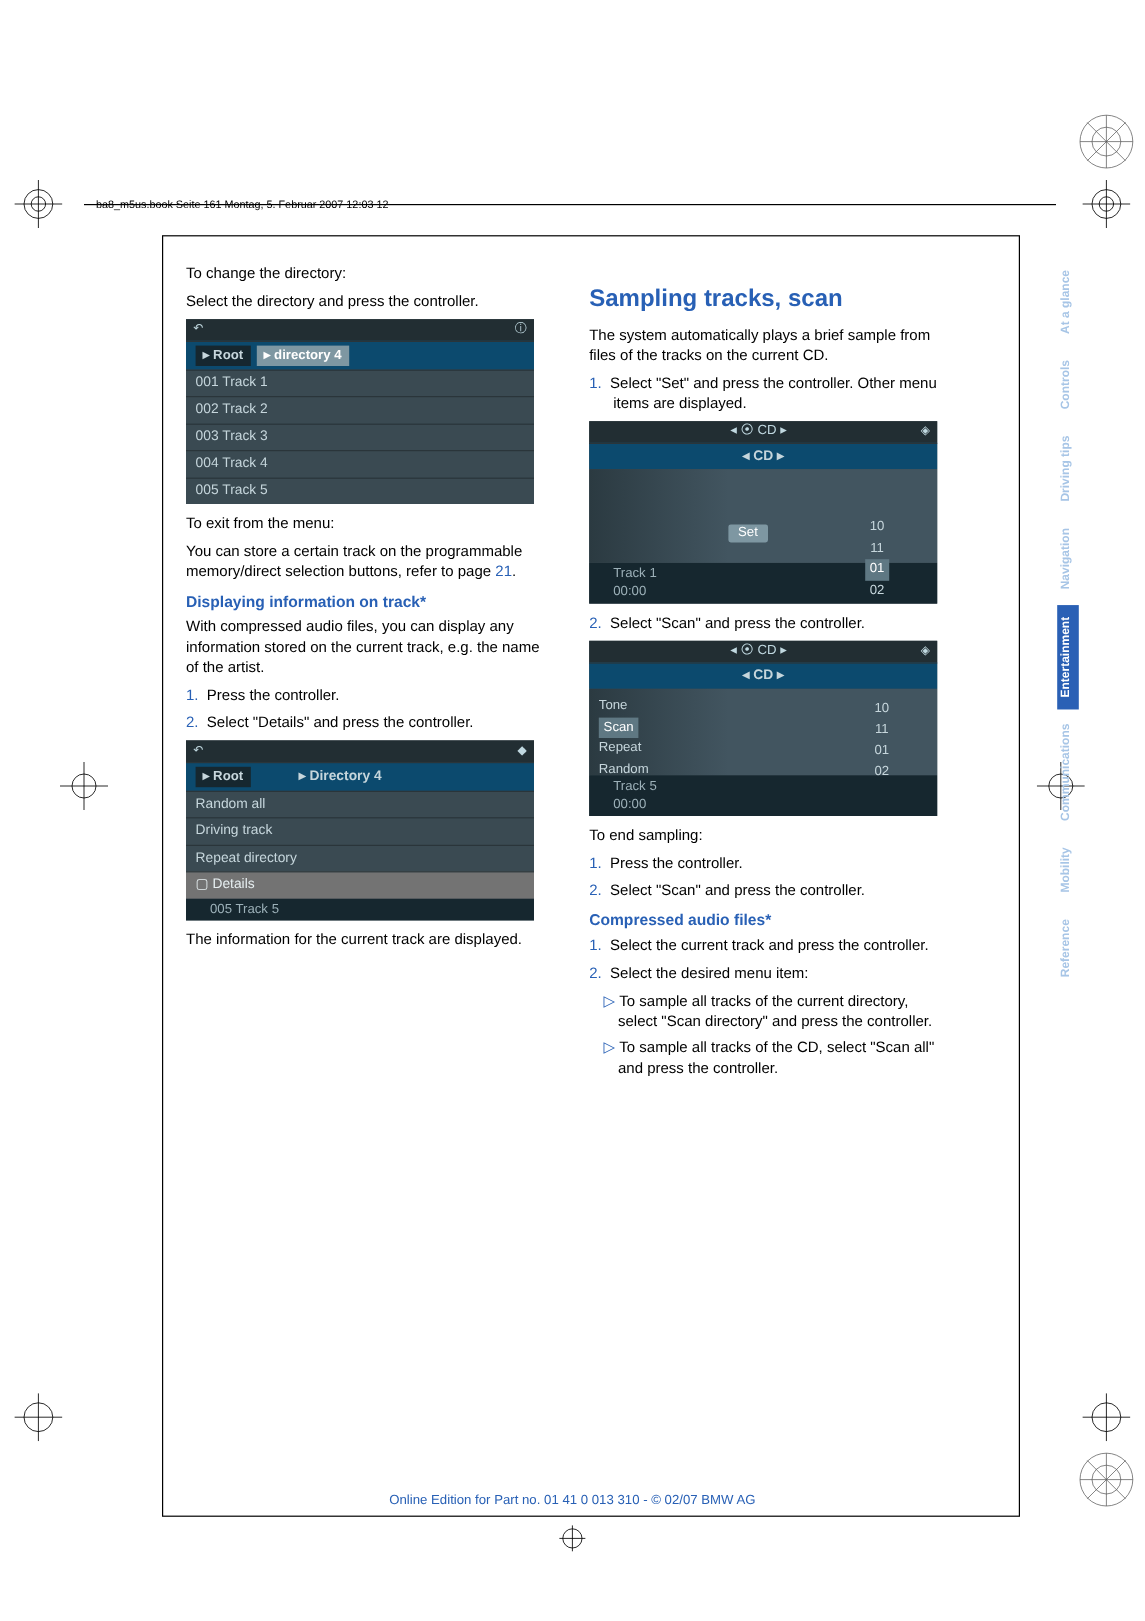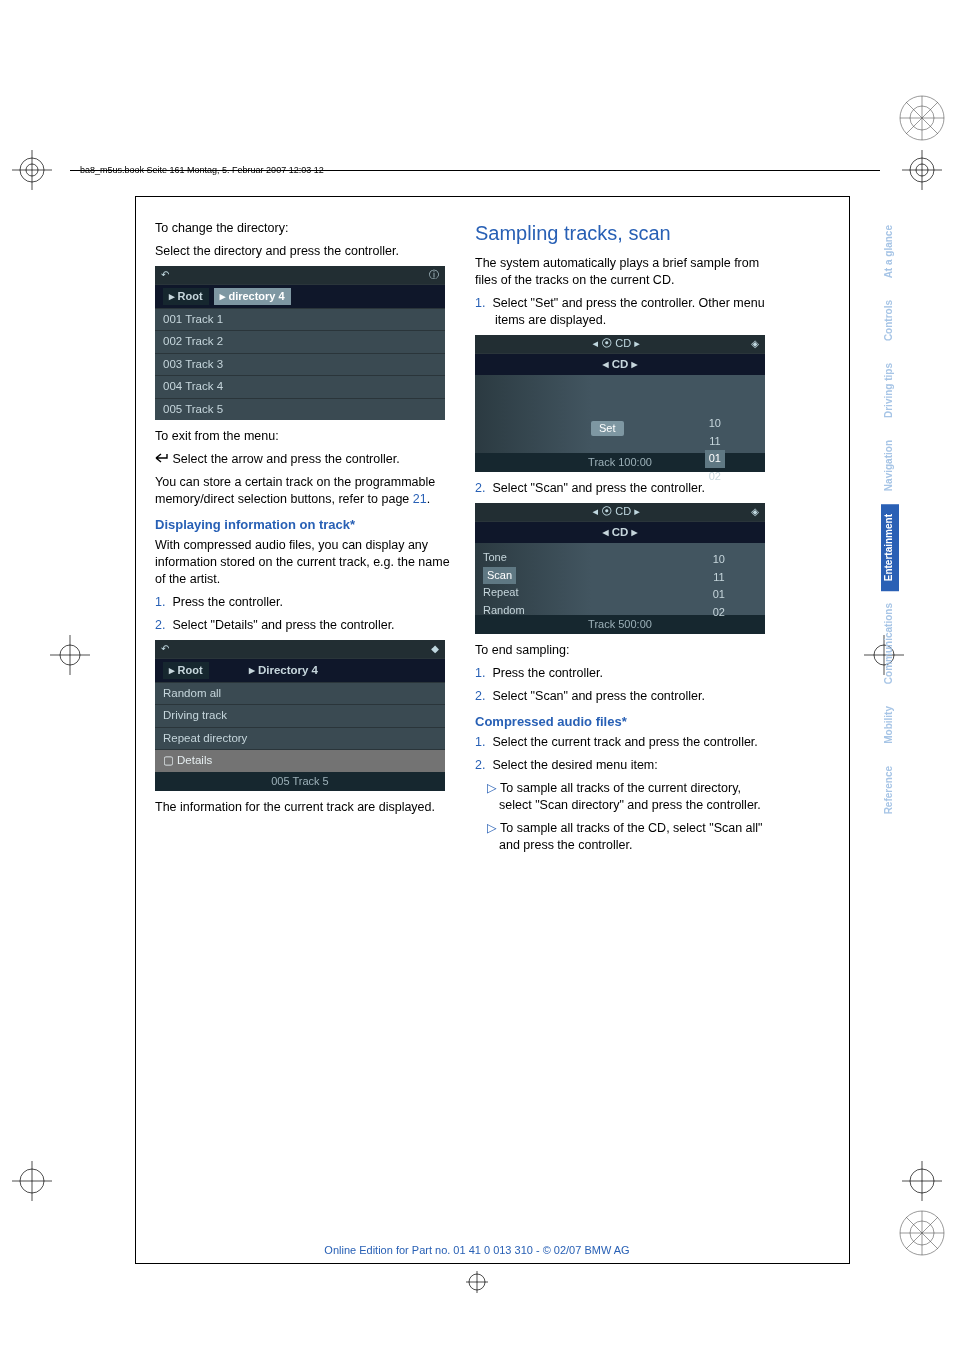--- a/index.html
+++ b/index.html
@@ -26,38 +26,39 @@
   }
   .header-rule {
     position: absolute;
     top: 170px;
     left: 70px;
     width: 810px;
     border-top: 1px solid #000;
   }
   .columns {
     display: flex;
-    gap: 20px;
+    gap: 36px;
     position: absolute;
     top: 220px;
     left: 155px;
     width: 675px;
   }
   .col {
     width: 300px;
     font-size: 12.5px;
     line-height: 1.35;
     color: #000;
   }
   .col p { margin-bottom: 6px; }
   h2.blue-title {
     color: #2860b5;
     font-size: 20px;
-    font-weight: normal;
+    font-weight: bold;
     margin-bottom: 8px;
+    margin-top: 16px;
   }
   h3.blue-sub {
     color: #2860b5;
     font-size: 13px;
     font-weight: bold;
     margin: 8px 0 4px 0;
   }
   .step-num { color: #2860b5; }
   .step { margin-bottom: 4px; padding-left: 20px; text-indent: -20px; }
   .bullet { margin-bottom: 4px; padding-left: 24px; text-indent: -12px; }
@@ -93,46 +94,47 @@
     color: #c0d8e0;
     font-size: 11px;
   }
   .shot-row {
     padding: 3px 8px;
     border-top: 1px solid #2a353a;
     font-size: 11.5px;
     color: #c6d6dc;
   }
   .shot-row.header-row {
-    background: #0f172a;
+    background: #0c4a6e;
     font-weight: bold;
   }
   .shot-row.sel {
     background: #737373;
     color: #e6eef0;
   }
   .badge {
     display: inline-block;
     background: #16272f;
     color: #c6d6dc;
     padding: 1px 6px;
     font-size: 11px;
     margin-right: 2px;
   }
   .badge.sel {
     background: #7e97a2;
     color: #fff;
   }
   .shot-foot {
     background: #16272f;
-    padding: 2px 8px;
+    padding: 2px 20px;
     display: flex;
-    justify-content: center;
+    justify-content: space-between;
     color: #9cb0b8;
     font-size: 11px;
+    flex-direction: column;
   }
   .numcol {
     position: absolute;
     right: 12px;
     top: 40px;
     text-align: center;
     font-size: 11px;
     color: #c6d6dc;
     line-height: 1.6;
   }
@@ -306,28 +308,20 @@
       </div>
       <div class="shot-row">001 Track 1</div>
       <div class="shot-row">002 Track 2</div>
       <div class="shot-row">003 Track 3</div>
       <div class="shot-row">004 Track 4</div>
       <div class="shot-row">005 Track 5</div>
     </div>
 
     <p>To exit from the menu:</p>
     <p>
-      <span class="arrow-icon">
-        <svg viewBox="0 0 14 10" width="14" height="10">
-            <path d="M1 5 L6 1 M1 5 L6 9 M1 5 H12 V1" fill="none" stroke="#000" stroke-width="1.4"></path>
-          </svg>
-      </span>
-      <span>Select the arrow and press the controller.</span>
-    </p>
-    <p>
       <span>You can store a certain track on the programmable memory/direct selection buttons, refer to page </span><span class="xref">21</span><span>.</span>
     </p>
 
     <h3 class="blue-sub">Displaying information on track*</h3>
     <p>With compressed audio files, you can display any information stored on the current track, e.g. the name of the artist.</p>
     <p class="step"><span class="step-num">1.</span>&nbsp;&nbsp;<span>Press the controller.</span></p>
     <p class="step"><span class="step-num">2.</span>&nbsp;&nbsp;<span>Select "Details" and press the controller.</span></p>
 
     <div class="shot">
       <div class="shot-top">

